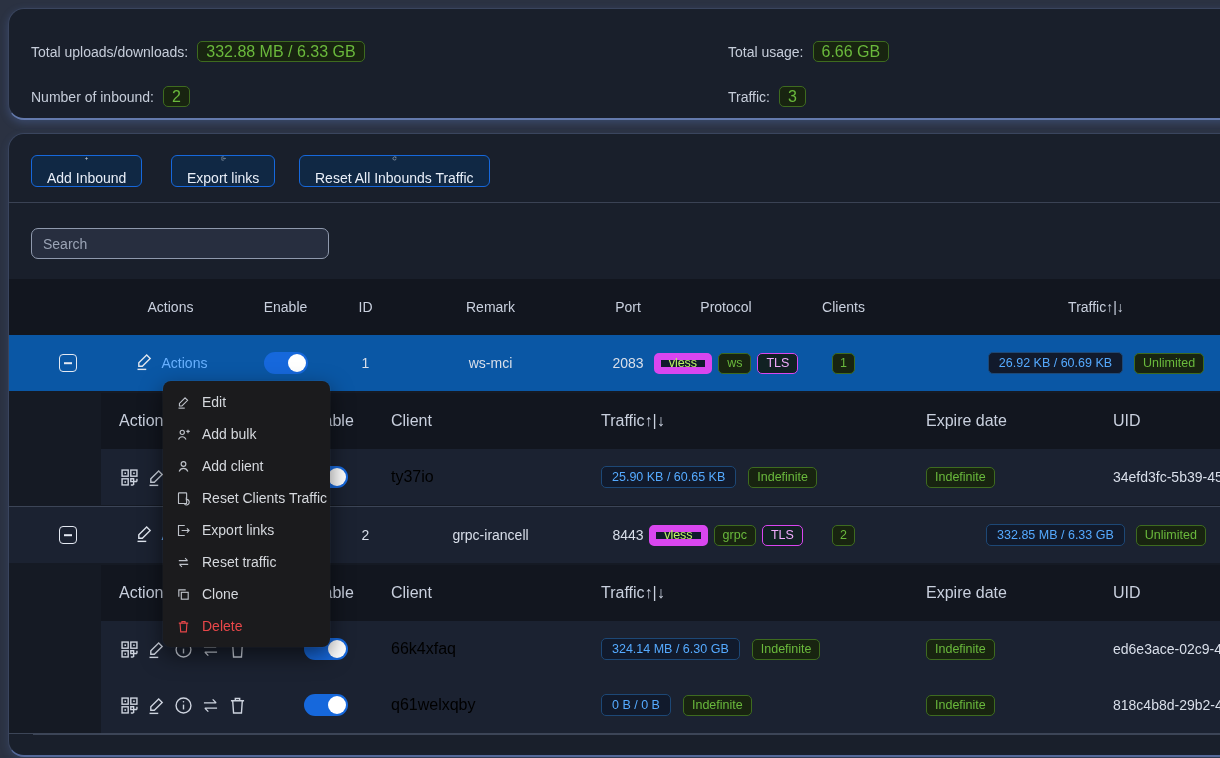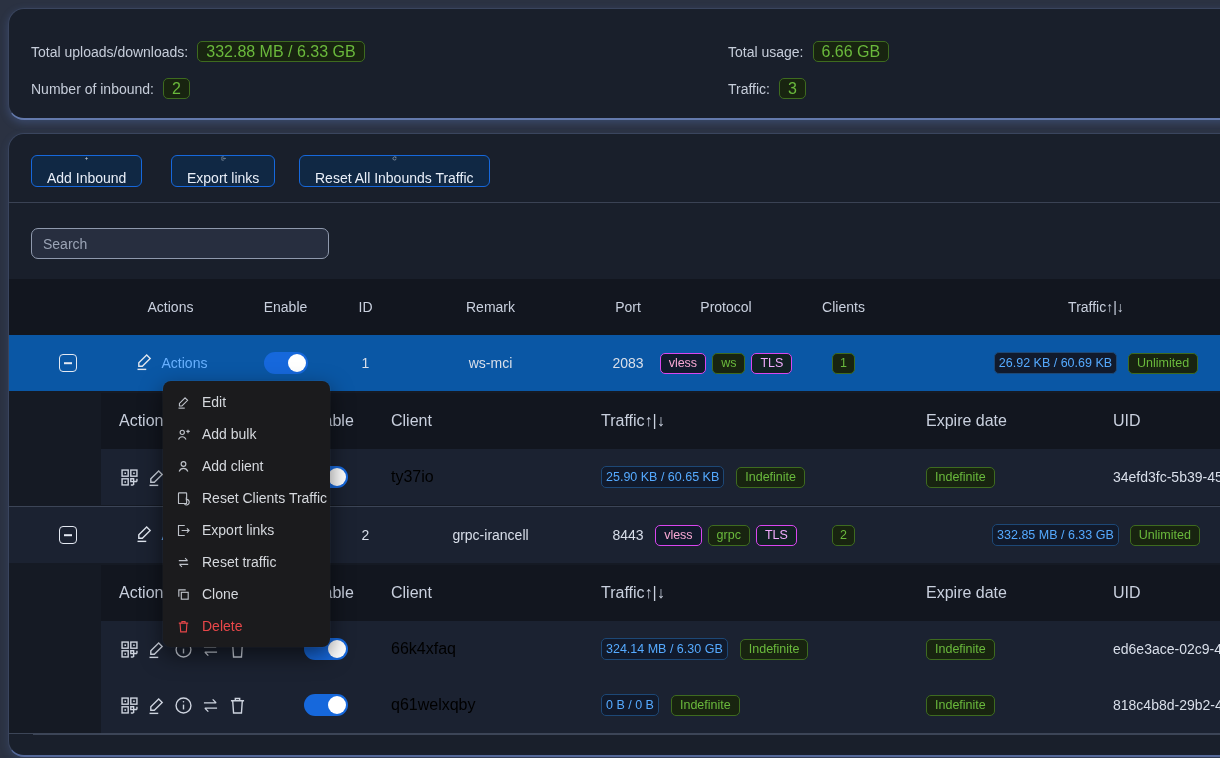--- a/index.html
+++ b/index.html
@@ -5,21 +5,21 @@
   * { margin:0; padding:0; box-sizing:border-box; }
   body { background:#2b3242; font-family:"Liberation Sans", sans-serif; }
   #screen { position:relative; width:1220px; height:758px; overflow:hidden; background:#2b3242; }
 
   .card { position:absolute; background:#191f2b; border:1px solid #3a455e; border-radius:16px; }
   #stats-card { left:8px; top:8px; width:1260px; height:112px;
                 border-bottom:2px solid #647aad; box-shadow:0 3px 9px rgba(96,130,205,.30); }
   #main-card  { left:8px; top:133px; width:1260px; height:624px;
                 border-bottom:2px solid #55699a; box-shadow:0 3px 9px rgba(96,130,205,.18); }
 
-  .stat-group { position:absolute; display:flex; flex-direction:column; gap:16px; }
+  .stat-group { position:absolute; display:flex; flex-direction:column; gap:24px; }
   #stats-left  { left:22px; top:32px; }
   #stats-right { left:719px; top:32px; }
   .stat-row { display:flex; align-items:center; gap:9px; font-size:14px; color:#c6cdda; height:21px; }
   .badge-green { display:inline-flex; align-items:center; background:#182410; border:1px solid #3e6b1f;
                  color:#6ab93c; padding:0 8px; height:21px; border-radius:5px; font-size:16px; }
 
   .btn { position:absolute; top:21px; height:32px; display:flex; align-items:center; gap:9px;
          padding:0 15px; background:#102844; border:1px solid #1668dc; border-radius:6px;
          color:#e9eff9; font-size:14px; cursor:pointer;flex-direction:column; }
   .btn svg { width:15px; height:15px; }
@@ -63,24 +63,24 @@
   .s-actions { left:18px;  }
   .s-enable  { left:203px; }
   .s-client  { left:290px; }
   .s-traffic { left:500px; gap:12px; }
   .s-expire  { left:825px; }
   .s-uid     { left:1012px; white-space:nowrap; }
   .scell { position:absolute; top:0; height:56px; display:flex; align-items:center; }
 
   .tag { display:inline-flex; align-items:center; height:21px; padding:0 8px;
          border-radius:5px; font-size:12.5px; white-space:nowrap; }
-  .tag-blue   { background:#111a2c; border:1px solid #d946ef; color:#f9a8d4; }
+  .tag-blue   { background:#111a2c; border:7px solid #d946ef; color:#bef264; }
   .tag-green  { background:#182410; border:1px solid #3e6b1f; color:#6ab93c; }
   .tag-cyan   { background:#112123; border:1px solid #d946ef; color:#f0abfc; }
-  .tag-traffic{ background:#111a2c; border:1px solid #1d4876; color:#55aaff; padding:0 4px; height:22px; }
+  .tag-traffic{ background:#111a2c; border:1px solid #1d4876; color:#55aaff; padding:0 10px; height:22px; }
   .tag-count  { padding:0 7px; }
 
   .toggle { width:44px; height:22px; border-radius:11px; background:#1668dc; position:relative; cursor:pointer; }
   .toggle::after { content:''; position:absolute; right:2px; top:2px; width:18px; height:18px;
                    border-radius:50%; background:#ffffff; }
 
   .expand-box { width:18px; height:18px; border:1.5px solid #e4e9f2; border-radius:4px;
                 position:relative; cursor:pointer; }
   .expand-box::after { content:''; position:absolute; left:4px; right:4px; top:50%; height:1.6px;
                        background:#e4e9f2; transform:translateY(-50%); }

